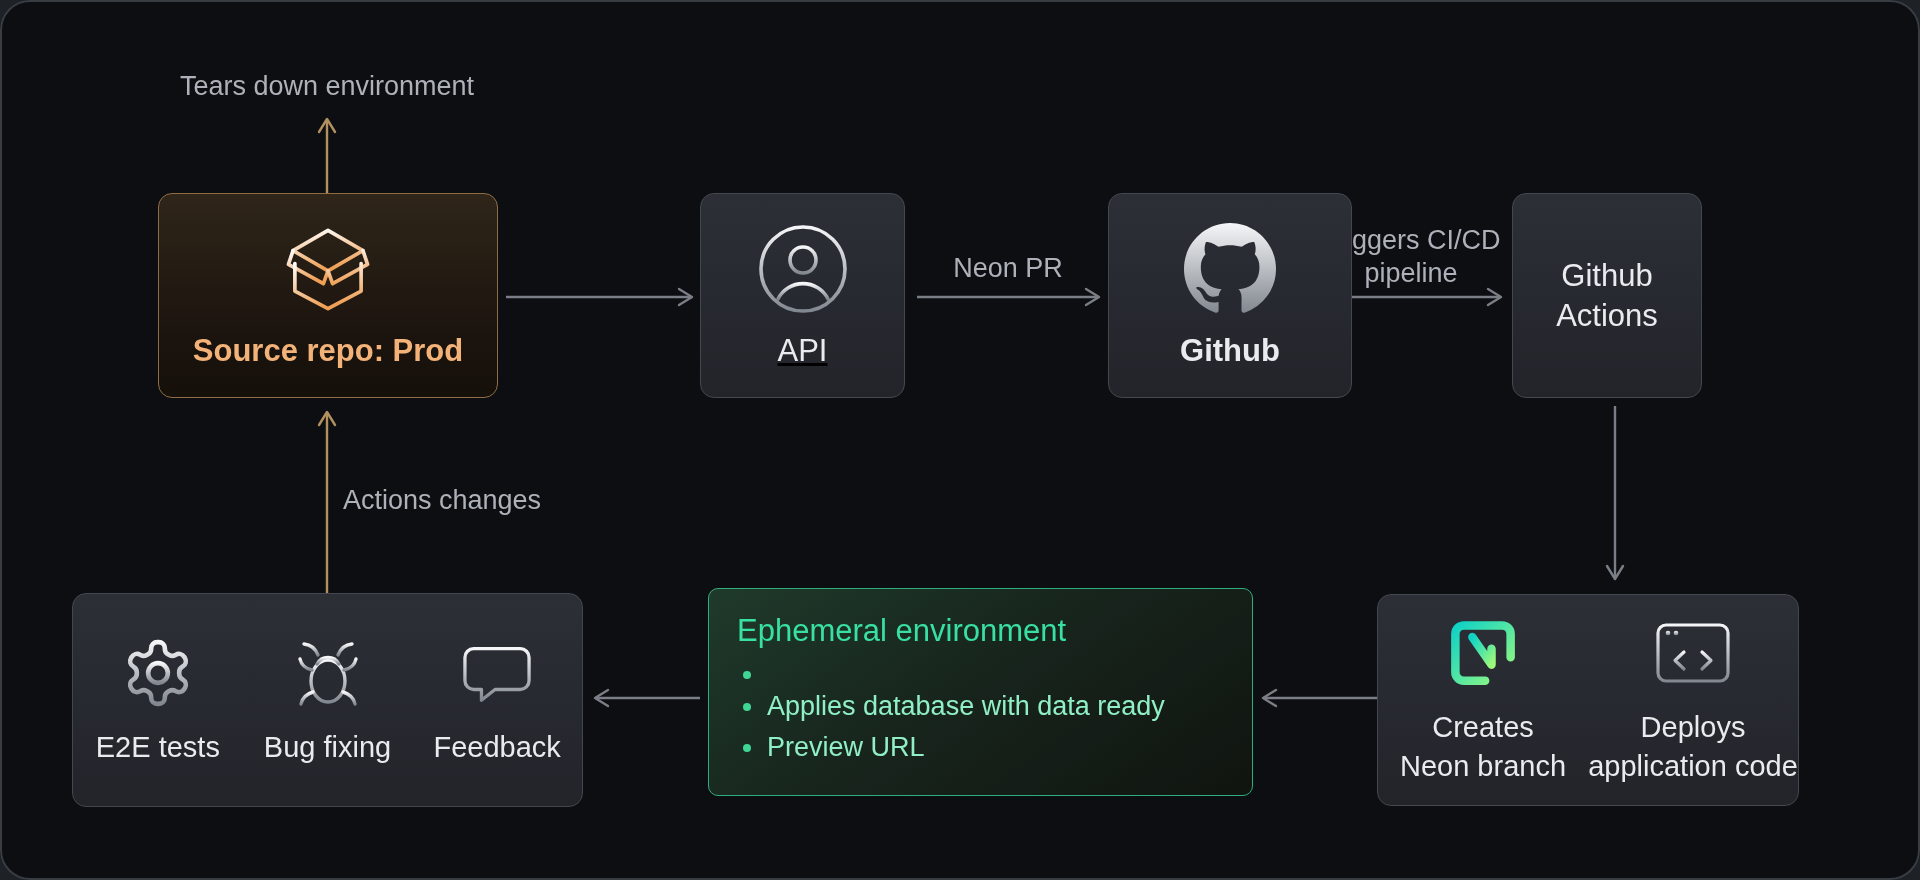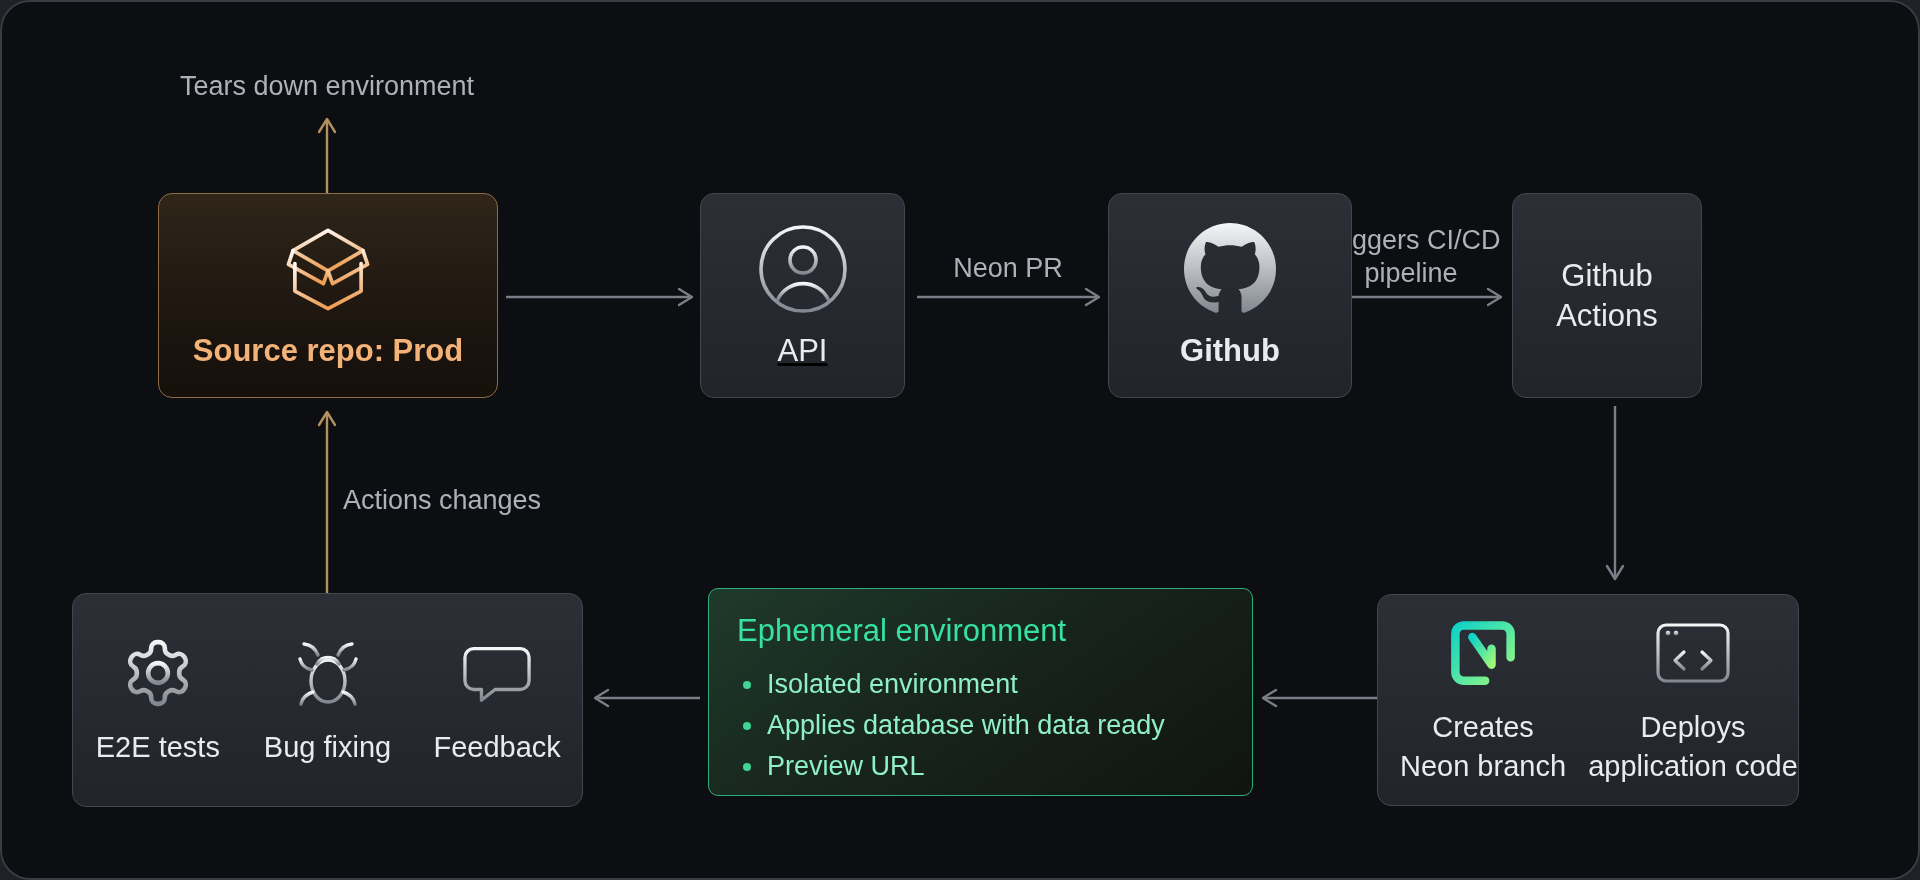--- a/index.html
+++ b/index.html
@@ -163,21 +163,20 @@
         <div class="item-label" style="max-width:215px;">Deploys application code</div>
       </div>
     </div>
   </div>
 
   <div class="node ephemeral" style="left:708px;top:588px;width:545px;height:208px;">
     <div class="eph-title">Ephemeral environment</div>
     <ul class="eph-list">
       <li>
         <span class="dot"></span>
-        <span>Isolated environment</span>
       </li>
       <li>
         <span class="dot"></span>
         <span>Applies database with data ready</span>
       </li>
       <li>
         <span class="dot"></span>
         <span>Preview URL</span>
       </li>
     </ul>

